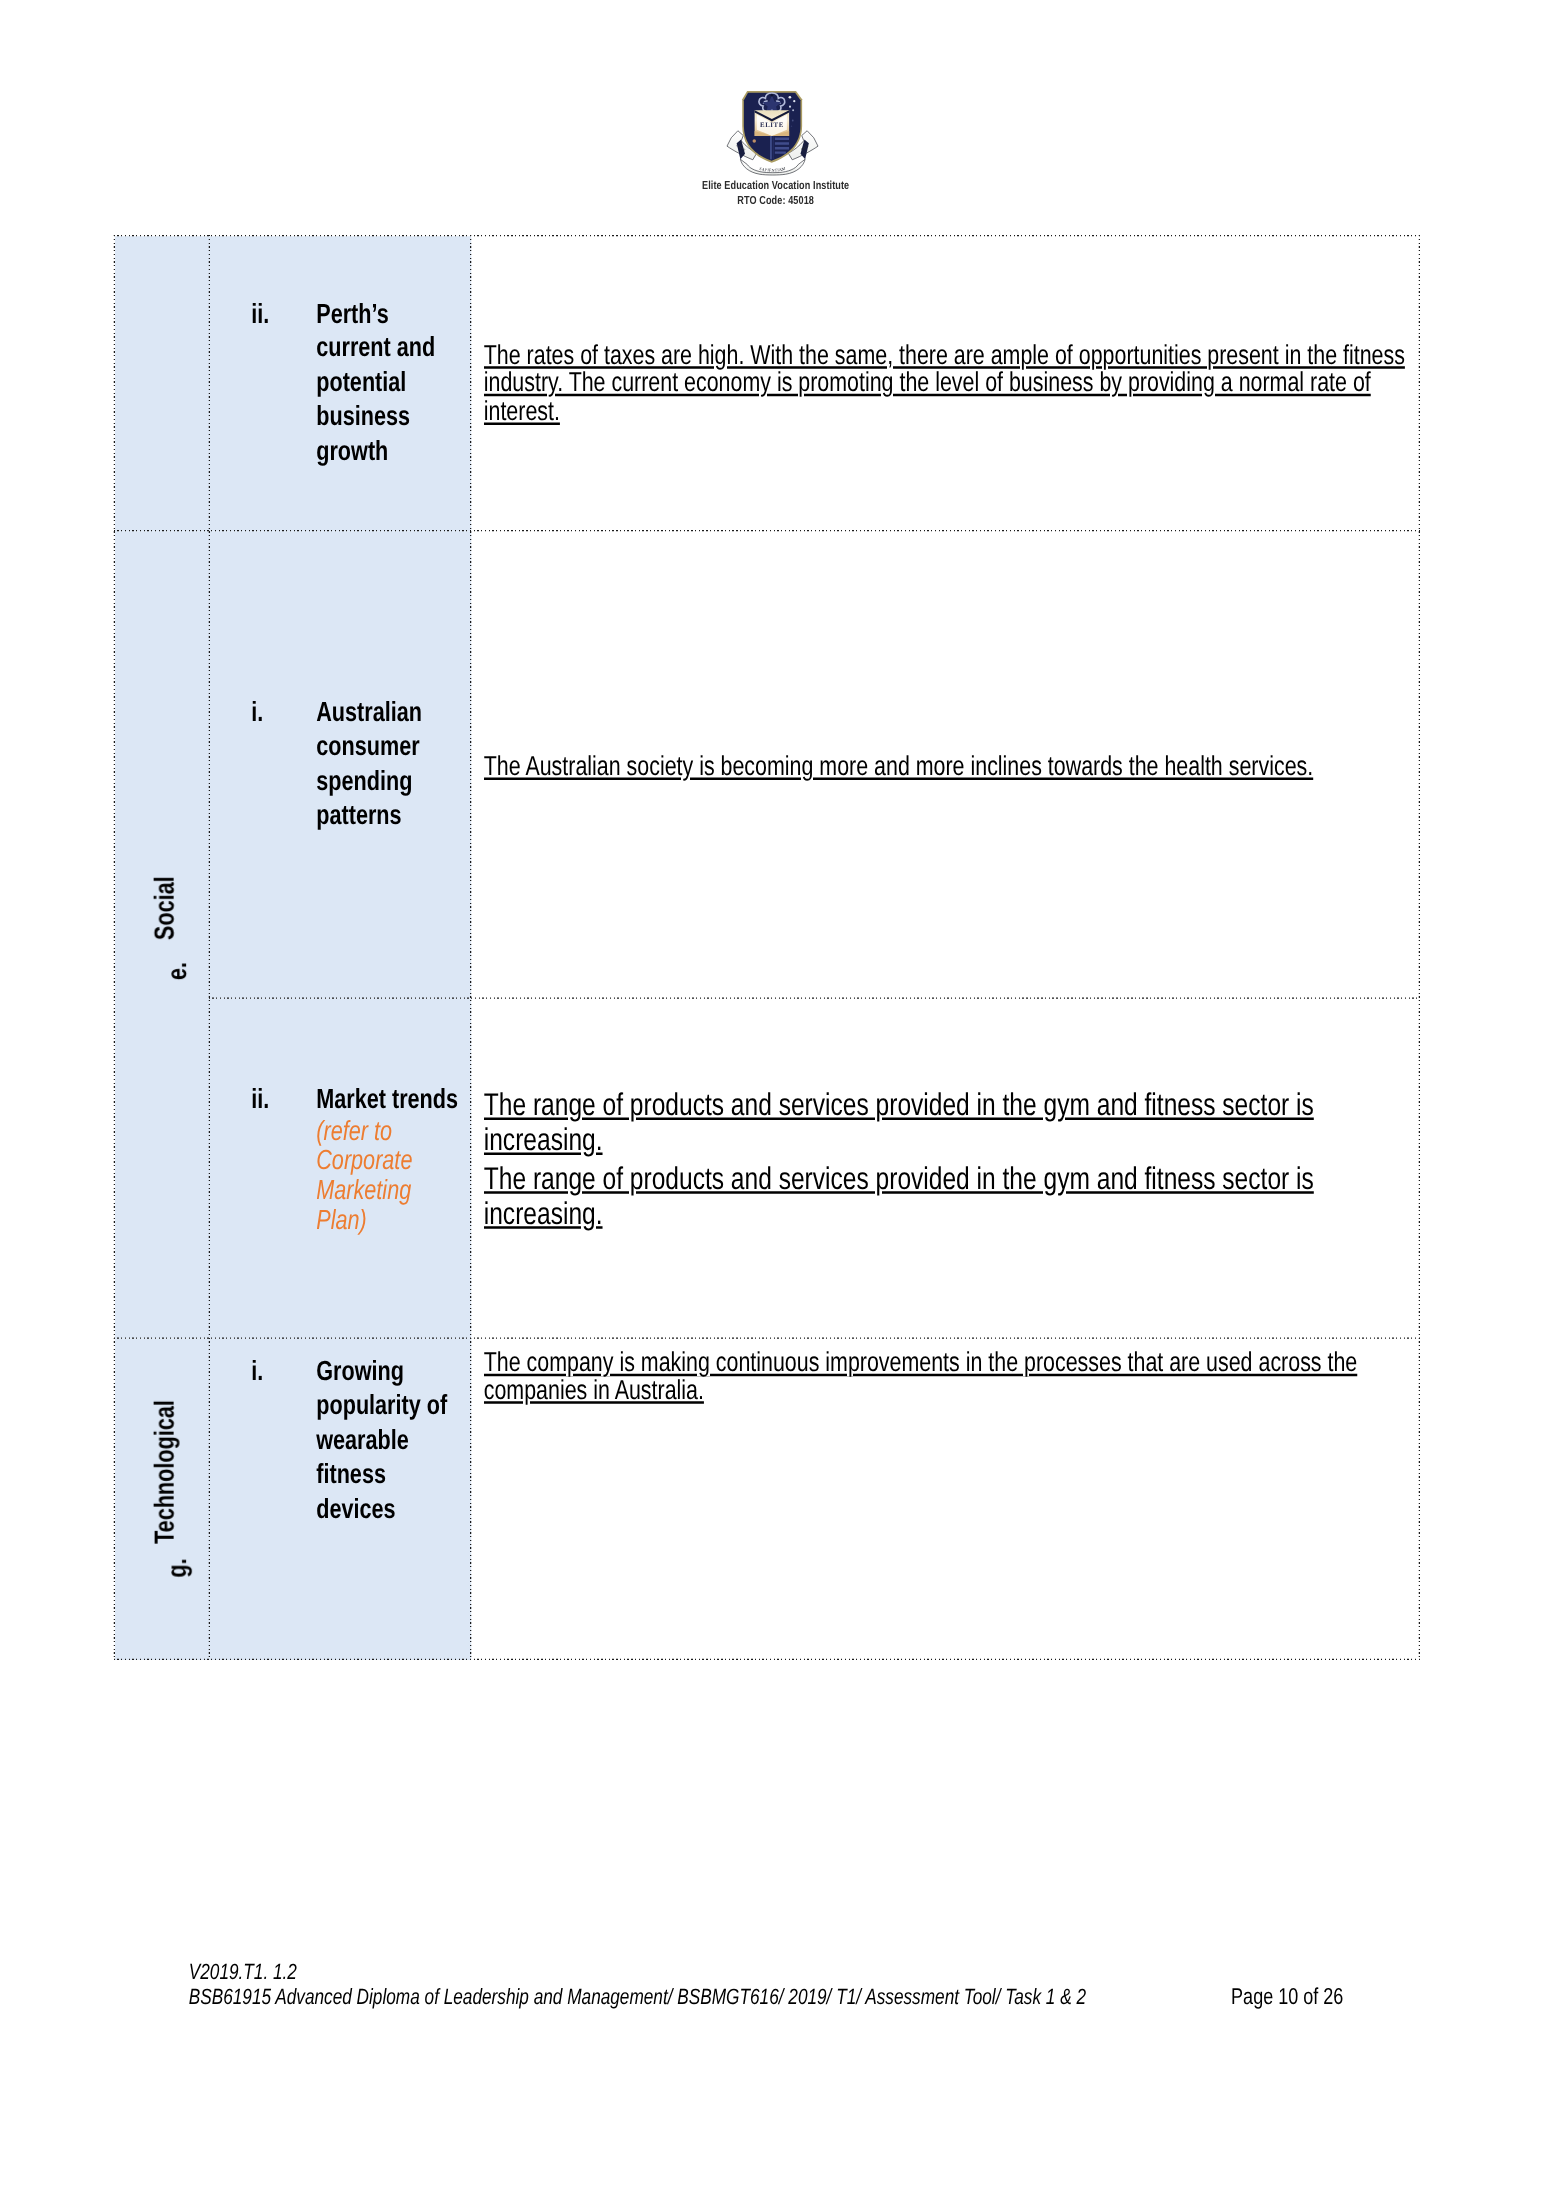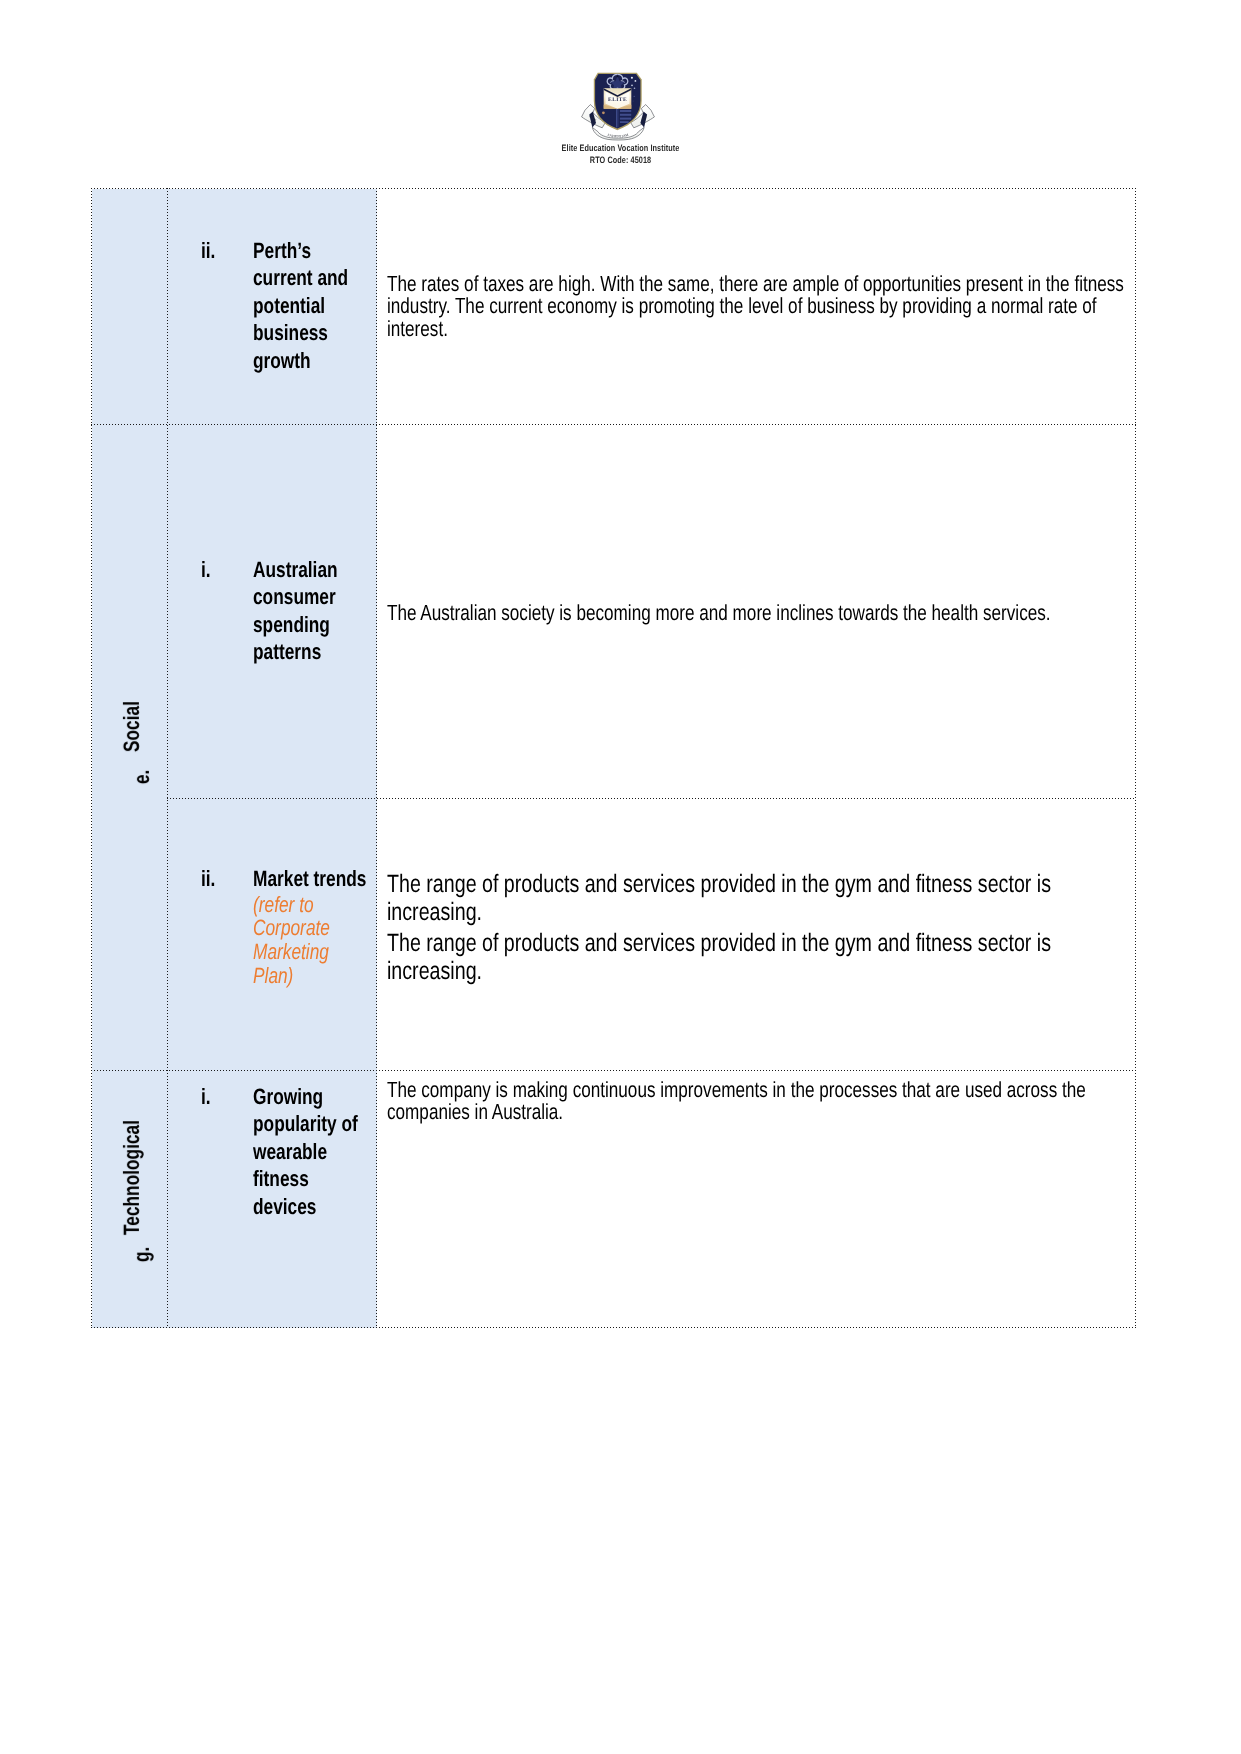--- a/index.html
+++ b/index.html
@@ -60,21 +60,21 @@
   .item-row { display:flex; }
   .item-num {
     width:85px; flex:0 0 85px; text-align:left; padding-left:33px;
     box-sizing:border-box;
   }
   .item-num .nar { font-size:22.1px; font-weight:bold; color:#000; line-height:27.5px; width:66px; }
   .item-txt { width:118px; flex:0 0 118px; }
   .item-txt .nar { width:150.7px; font-size:22.1px; font-weight:bold; color:#000; line-height:27.5px; }
   .item-note { display:block; font-style:italic; font-weight:normal; color:#ED7D31; line-height:23.8px; padding-top:0px; }
 
-  .resp-inner { padding-left:10.5px; }
+  .resp-inner { padding-left:10.5px;text-decoration:underline; }
   .resp-inner .nar { width:951.5px; }
   .resp-p { font-size:21.88px; color:#000; line-height:22.6px; margin:0; }
   .resp-big .resp-p { font-size:25.1px; line-height:27.6px; }
   .resp-big .resp-p + .resp-p { margin-top:3.7px; }
 
   
   .footer { position:absolute; left:150.5px; top:1568px; width:982px; }
   .footer .nar { width:1254px; }
   .footer .fl { font-size:17.6px; font-style:italic; color:#000; line-height:19.7px; white-space:nowrap;}
   .footer .frow { position:relative; }
@@ -319,14 +319,23 @@
     <div class="gh" style="left:91px;  top:424px;  width:1045px"></div>
     <div class="gh" style="left:167px; top:798px;  width:969px"></div>
     <div class="gh" style="left:91px;  top:1070px; width:1045px"></div>
     <div class="gh" style="left:91px;  top:1327px; width:1045px"></div>
     <div class="gv" style="left:91px;   top:188px; height:1140px"></div>
     <div class="gv" style="left:167px;  top:188px; height:1140px"></div>
     <div class="gv" style="left:376px;  top:188px; height:1140px"></div>
     <div class="gv" style="left:1135px; top:188px; height:1140px"></div>
   </div>
 
+  <div class="footer">
+    <div class="nar">
+      <div class="fl">V2019.T1. 1.2</div>
+      <div class="frow">
+        <div class="fl">BSB61915 Advanced Diploma of Leadership and Management/ BSBMGT616/ 2019/ T1/ Assessment Tool/ Task 1 &amp; 2</div>
+        <div class="pno">Page 10 of 26</div>
+      </div>
+    </div>
+  </div>
 
 </div>
 
 </body></html>

